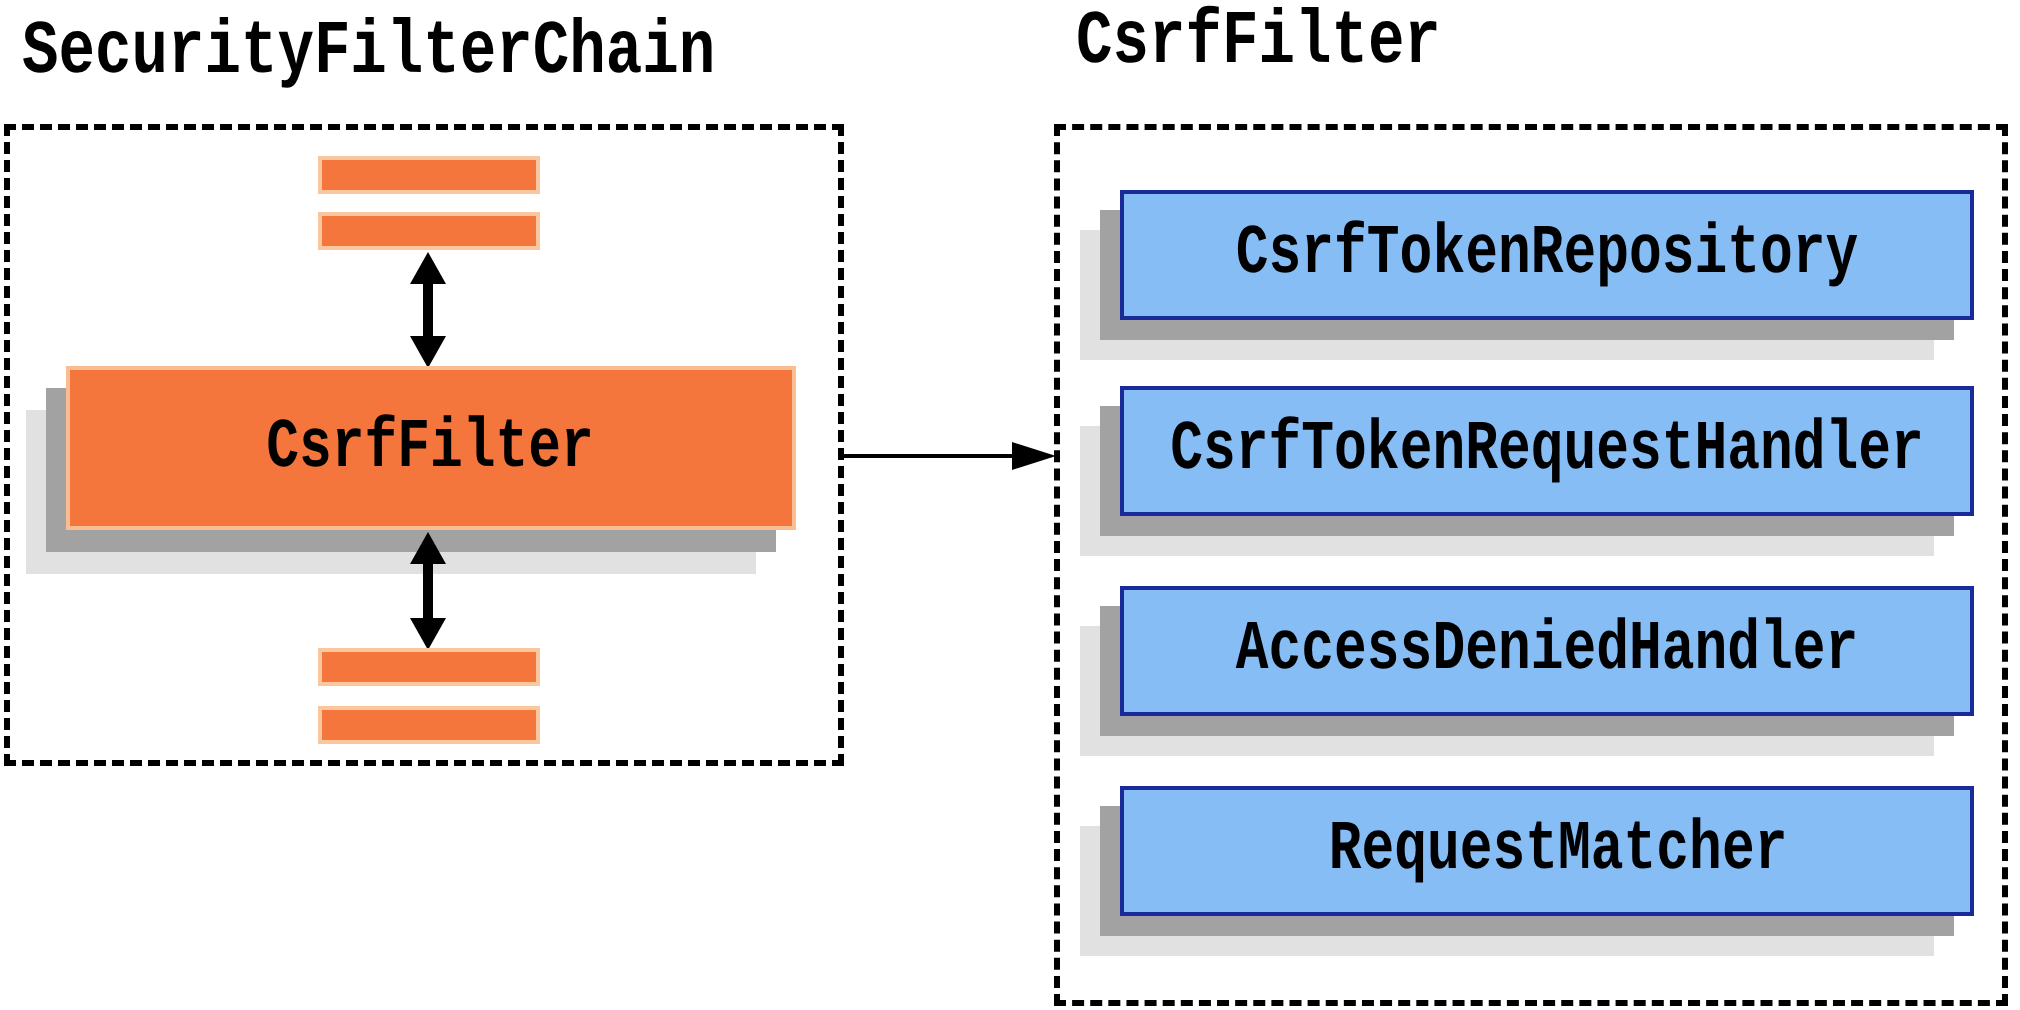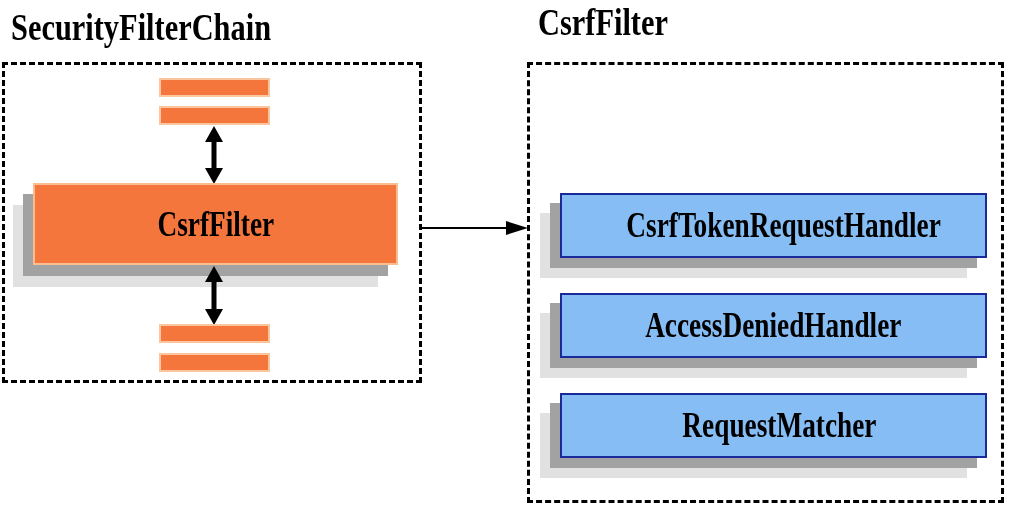--- a/index.html
+++ b/index.html
@@ -1,21 +1,21 @@
 <!DOCTYPE html>
 <html><head>
 <meta charset="utf-8">
 <style>
   html, body { margin: 0; padding: 0; background: #ffffff; }
   .canvas {
     position: relative;
     width: 1010px;
     height: 505px;
     background: #ffffff;
-    font-family: Liberation Serif, serif;
+    font-family: Liberation Mono, monospace;
     overflow: hidden;
   }
 
   
   .panel-title {
     position: absolute;
     font-size: 38px;
     font-weight: bold;
     color: #000000;
     line-height: 1;
@@ -68,21 +68,21 @@
     position: absolute;
     left: 560px;
     width: 427px; height: 65px;
     background: #87BDF5;
     border: 2px solid #1A2A99;
     box-sizing: border-box;
     display: flex; align-items: center; justify-content: center;
     box-shadow: -10px 10px 0 #A2A2A2, -20px 20px 0 #E1E1E1;
   }
   .component.c1 { top: 95px; }
-  .component.c2 { top: 193px; justify-content: flex-end; }
+  .component.c2 { top: 193px; }
   .component.c3 { top: 293px; text-align: center; }
   .component.c4 { top: 393px; padding-left: 12px; }
 
   .box-label {
     font-size: 35px;
     font-weight: bold;
     color: #000000;
     line-height: 1;
     white-space: nowrap;
     transform: scaleX(0.78);
@@ -125,20 +125,23 @@
   </svg>
 
   <div class="bar b3"></div>
   <div class="bar b4"></div>
 
   <svg class="arrow harrow" width="106" height="18" viewBox="0 0 106 18" xmlns="http://www.w3.org/2000/svg">
     <line x1="0" y1="9" x2="86" y2="9" stroke="#000000" stroke-width="2"></line>
     <polygon points="106,9 84,2 84,16" fill="#000000"></polygon>
   </svg>
 
+  <div class="component c1">
+    <span class="box-label">CsrfTokenRepository</span>
+  </div>
   <div class="component c2">
     <span class="box-label">CsrfTokenRequestHandler</span>
   </div>
   <div class="component c3">
     <span class="box-label">AccessDeniedHandler</span>
   </div>
   <div class="component c4">
     <span class="box-label">RequestMatcher</span>
   </div>
 

